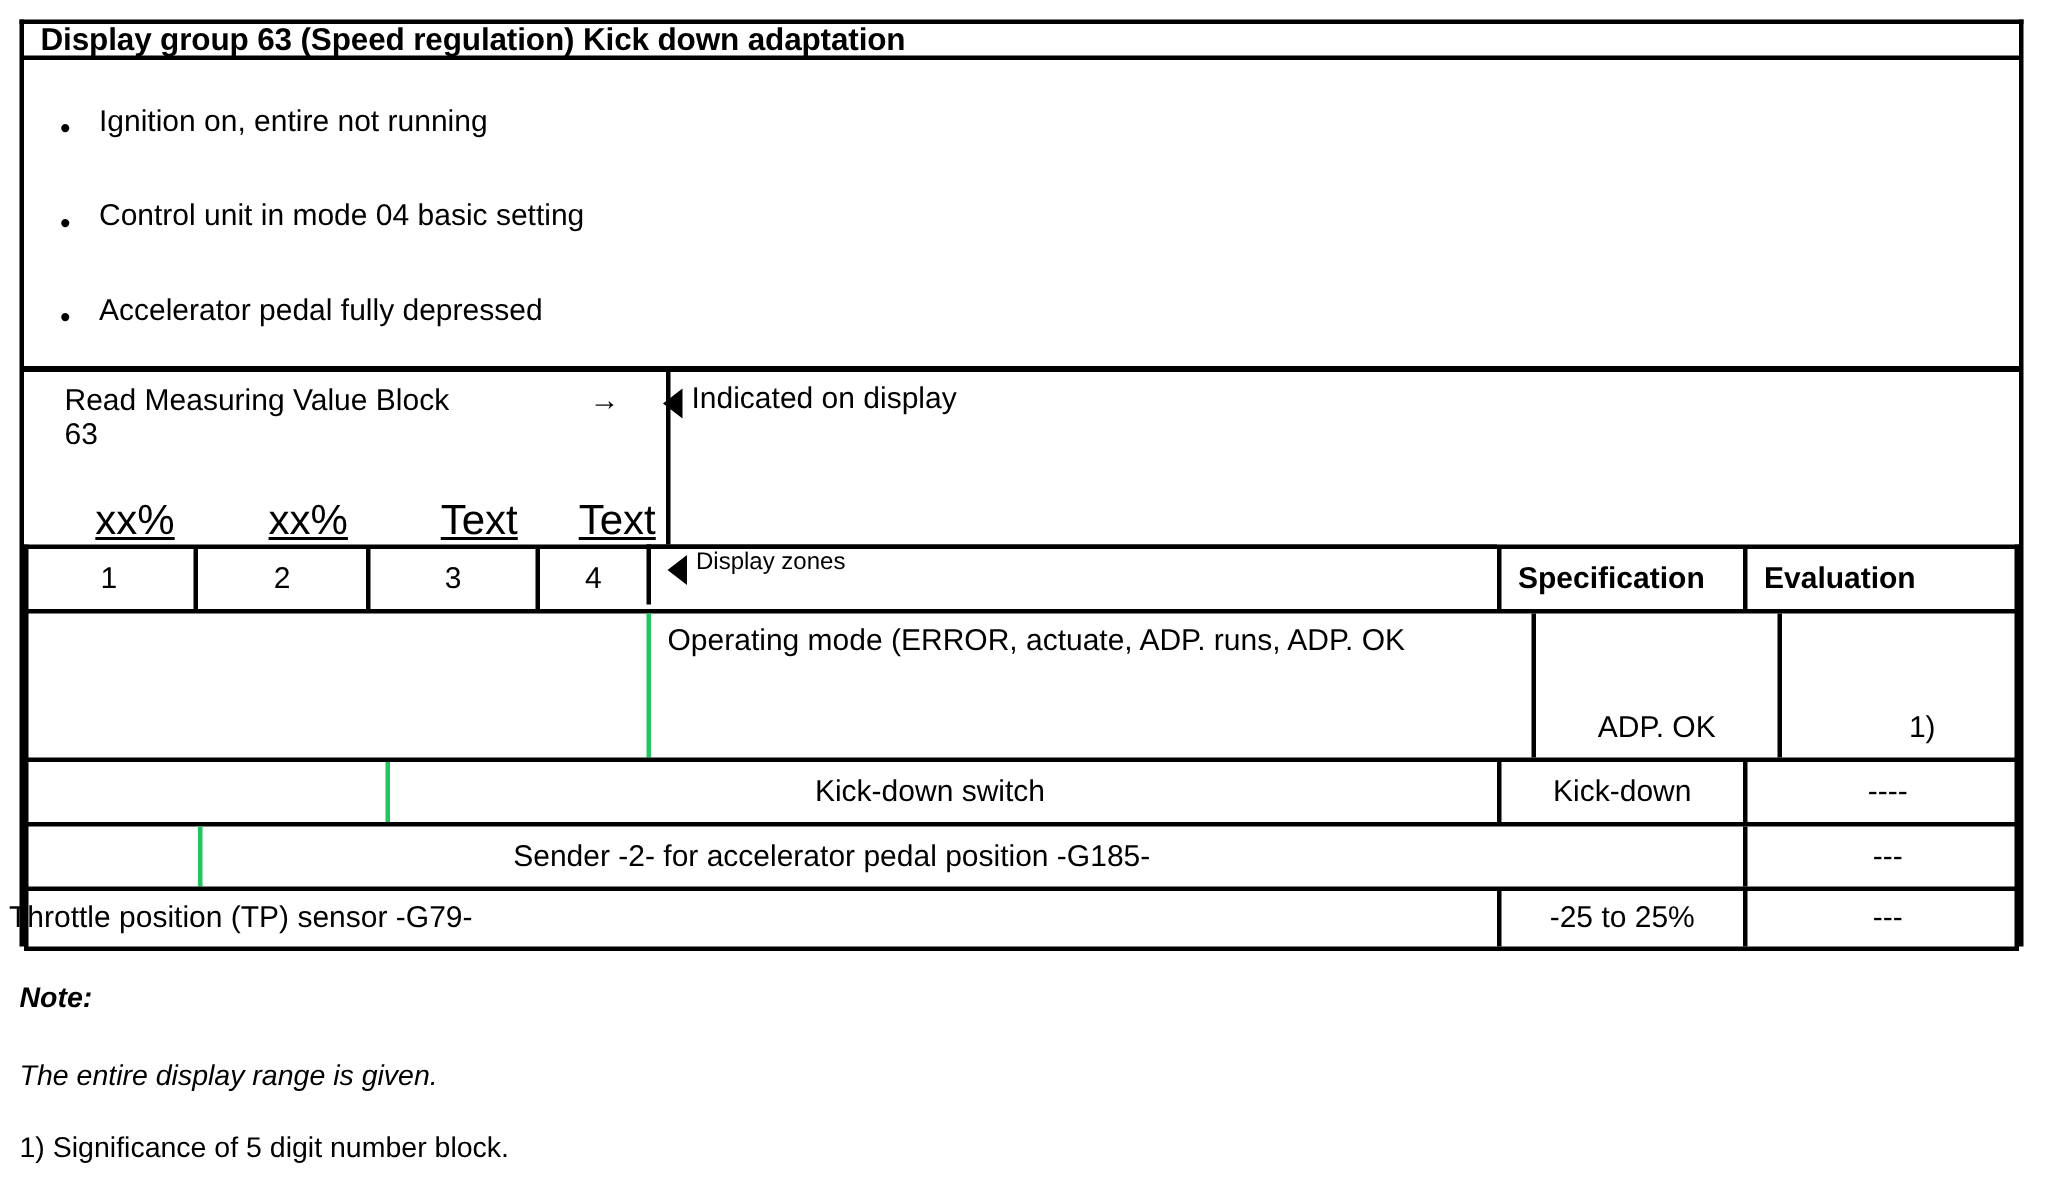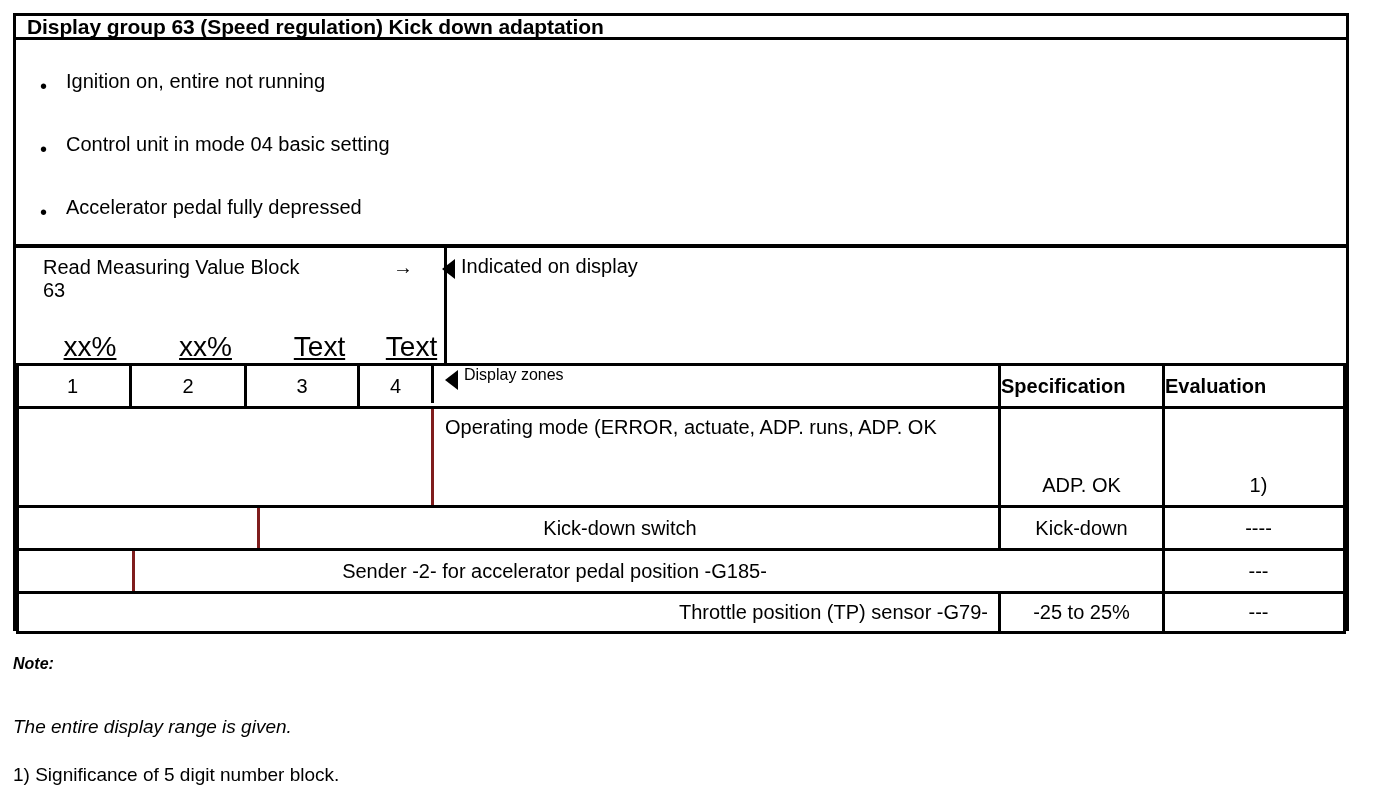--- a/index.html
+++ b/index.html
@@ -189,38 +189,38 @@
   }
   .spec-head, .eval-head {
     position: absolute;
     top: 0;
     height: 100%;
     box-sizing: border-box;
     font-size: 20px;
     font-weight: bold;
     display: flex;
     align-items: center;
-    padding-left: 0;
+    padding-left: 11px;
     border-left: 3px solid #000;
   }
   .spec-head { left: 982px; width: 164px; }  
   .eval-head { left: 1146px; width: 190px; } 
 
   
   .drow {
     position: absolute;
     box-sizing: border-box;
     border-top: 3px solid #000;
   }
   .drow .desc {
     position: absolute;
     top: 0; left: 0;
     height: 100%;
     box-sizing: border-box;
-    border-left: 3px solid #7f1d1d;
+    border-left: 3px solid #22c55e;
     display: flex;
     align-items: center;
     font-size: 20px;
   }
   .drow .spec, .drow .eval {
     position: absolute;
     top: 0;
     height: 100%;
     box-sizing: border-box;
     border-left: 3px solid #000;
@@ -228,35 +228,35 @@
     align-items: center;
     justify-content: center;
     font-size: 20px;
   }
   .drow .spec { left: 982px; width: 164px; }
   .drow .eval { left: 1146px; width: 190px; }
 
   
   #row-operating { left: 0; top: 390px; width: 100%; height: 99px; }
   #row-operating .desc { left: 415px; width: 567px; align-items: flex-start; padding: 6px 12px 0 11px; line-height: 1.2; }
-  #row-operating .spec, #row-operating .eval { align-items: flex-end; padding-bottom: 8px; }
+  #row-operating .spec, #row-operating .eval { align-items: flex-end; padding-bottom: 8px; margin-left: 23px; }
 
   
   #row-kickdown { left: 0; top: 489px; width: 100%; height: 43px; }
   #row-kickdown .desc { left: 241px; width: 751px; justify-content: center; }
   #row-kickdown .desc .inner { transform: translateX(-14px); }
 
   
   #row-sender { left: 0; top: 532px; width: 100%; height: 43px; }
   #row-sender .desc { left: 116px; width: 866px; justify-content: center; }
   #row-sender .desc .inner { transform: translateX(-12px); }
 
   
   #row-throttle { left: 0; top: 575px; width: 100%; height: 43px; border-bottom: 3px solid #000; }
-  #row-throttle .desc { left: 0px; width: 982px; justify-content: flex-end; border-left: none; }
+  #row-throttle .desc { left: 0px; width: 982px; justify-content: flex-start; border-left: none; }
   #row-throttle .desc .inner { transform: translateX(-10px); }
 
   
   .outer-left-bottom {
     position: absolute;
     left: 0; top: 347px;
     width: 3px;
     height: 271px;
     background: #000;
   }
@@ -269,24 +269,24 @@
   }
 
   
   .notes {
     position: absolute;
     left: 13px;
     top: 655px;
     width: 900px;
   }
   .note-head {
-    font-size: 16px;
+    font-size: 19px;
     font-weight: bold;
     font-style: italic;
-    margin-bottom: 43px;
+    margin-bottom: 30px;
   }
   .note-italic {
     font-size: 19px;
     font-style: italic;
     margin-bottom: 26px;
   }
   .note-ref {
     font-size: 19px;
   }
 </style>

